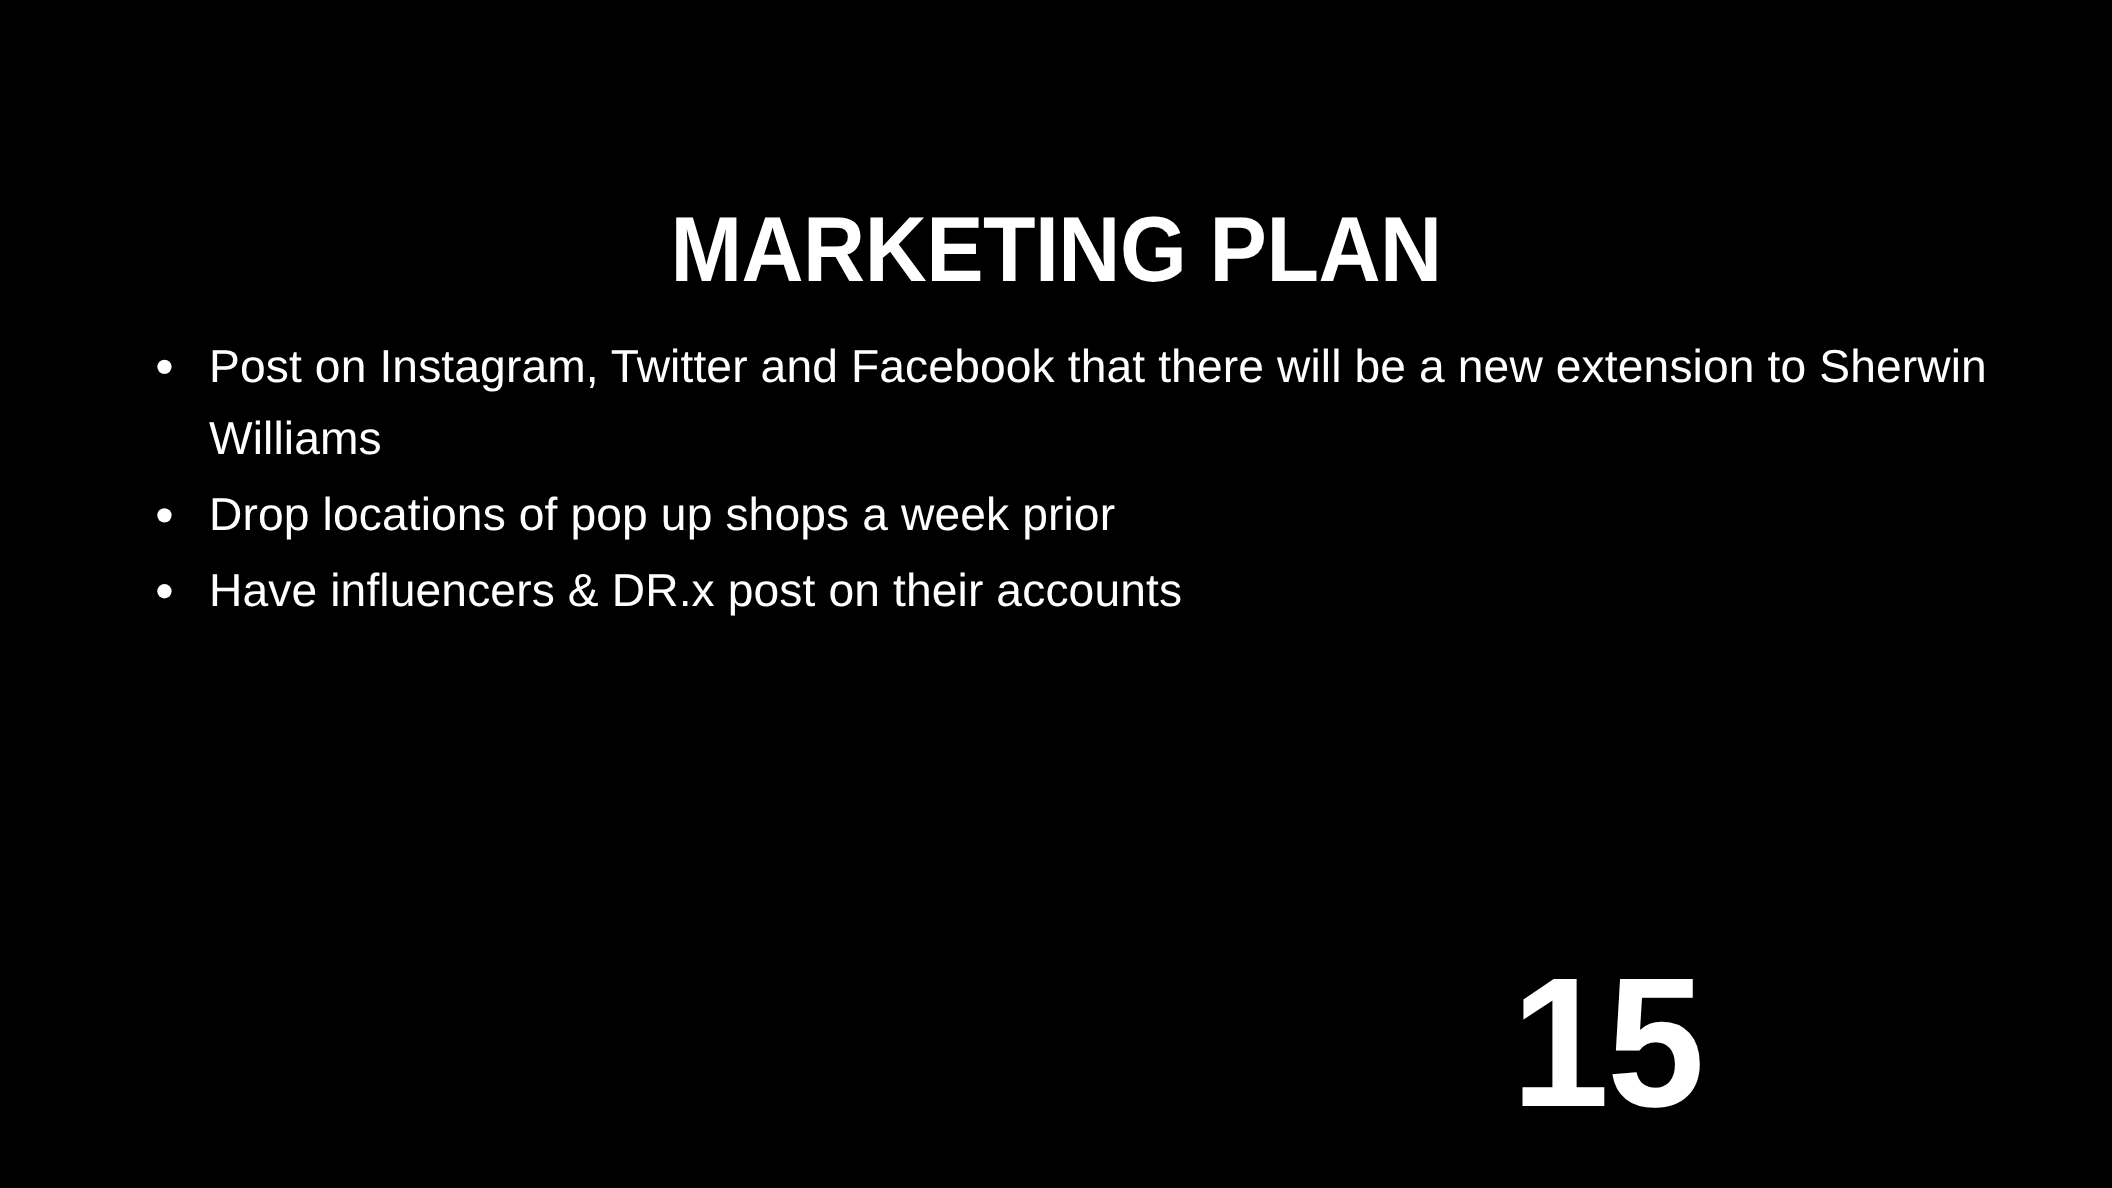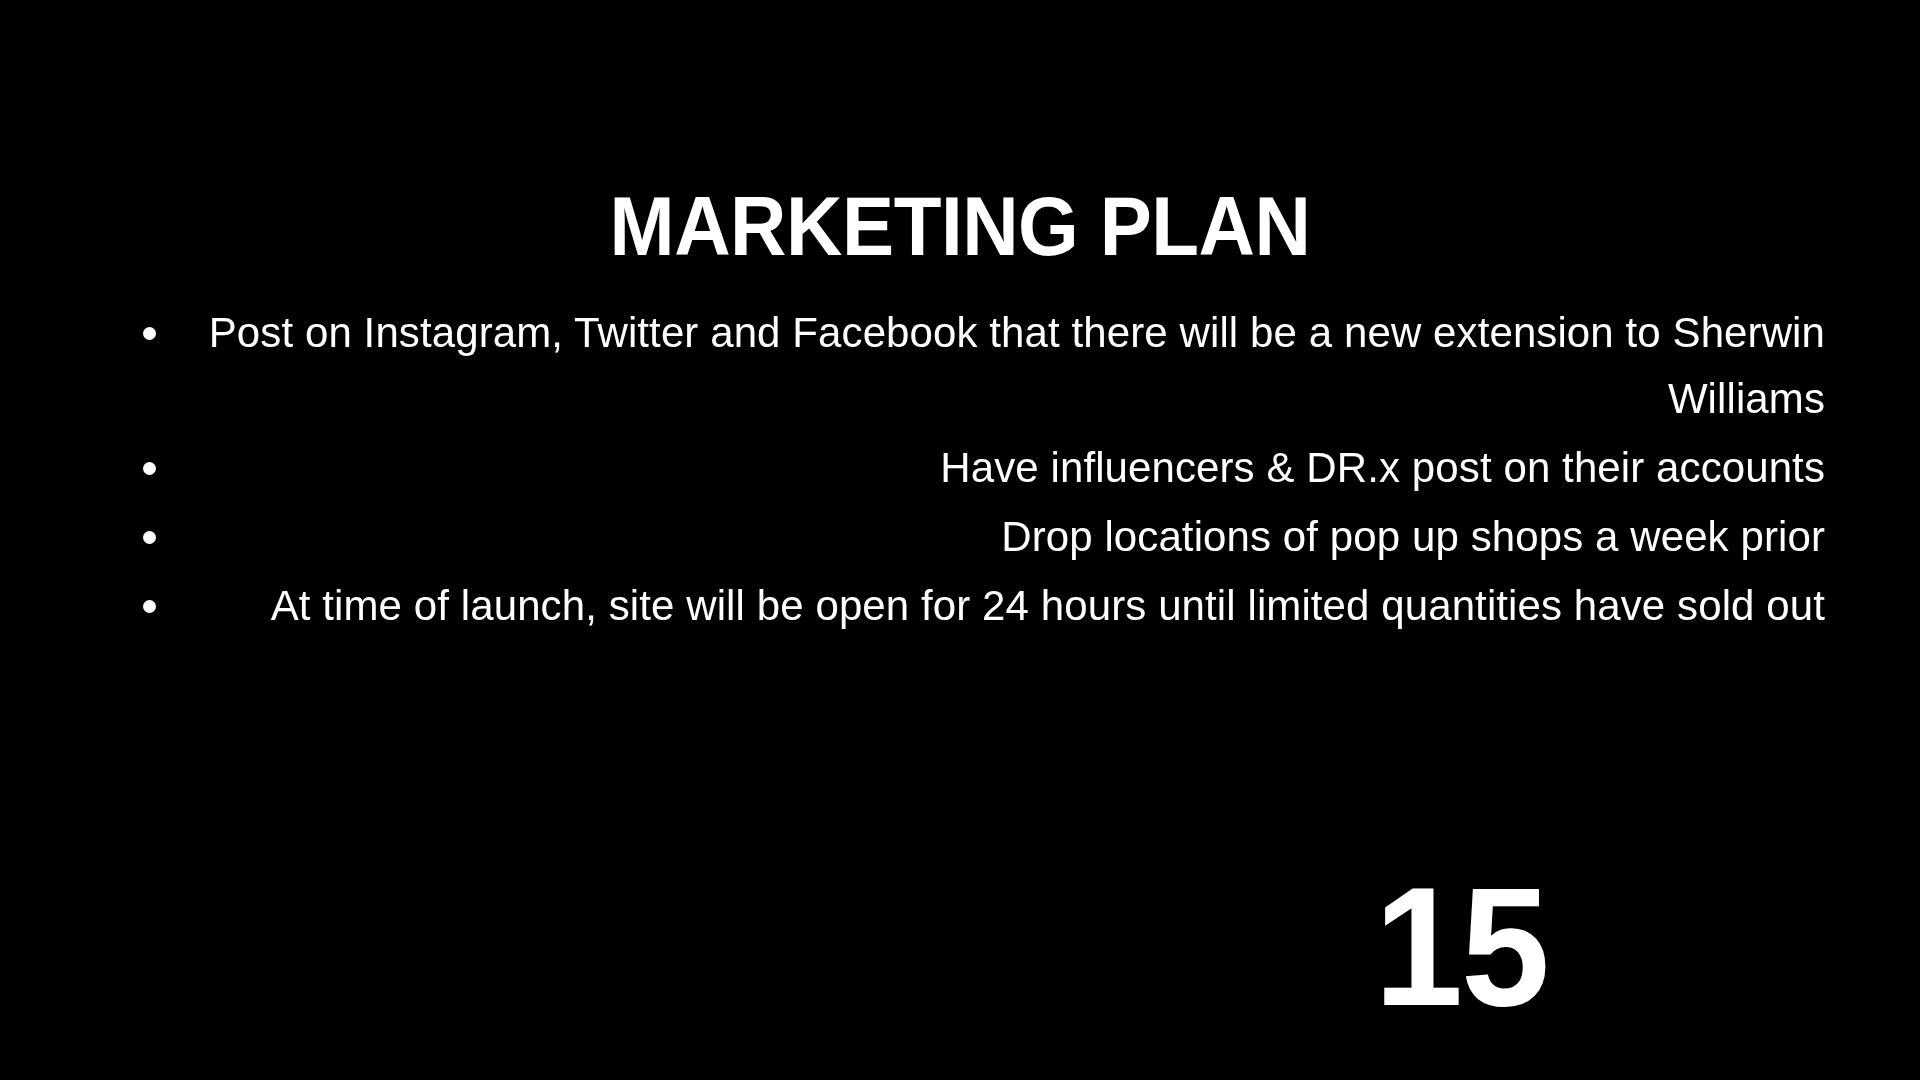--- a/index.html
+++ b/index.html
@@ -77,21 +77,20 @@
     left: 0;
     top: 27px;
     width: 13px;
     height: 13px;
     border-radius: 50%;
     background: #ffffff;
   }
 
   .bullet-text {
     display: block;
-    text-align: right;
   }
 
   .page-number {
     position: absolute;
     right: 68px;
     bottom: 58px;
     color: #ffffff;
     font-family: "Liberation Sans", sans-serif;
     font-weight: 700;
     font-size: 168px;
@@ -108,27 +107,23 @@
 
   <h1 class="slide-title">MARKETING PLAN</h1>
 
   <ul class="bullet-list">
     <li class="bullet-item">
       <span class="bullet-marker"></span>
       <span class="bullet-text">Post on Instagram, Twitter and Facebook that there will be a new extension to Sherwin Williams</span>
     </li>
     <li class="bullet-item">
       <span class="bullet-marker"></span>
-      <span class="bullet-text">Have influencers &amp; DR.x post on their accounts</span>
-    </li>
-    <li class="bullet-item">
-      <span class="bullet-marker"></span>
       <span class="bullet-text">Drop locations of pop up shops a week prior</span>
     </li>
     <li class="bullet-item">
       <span class="bullet-marker"></span>
-      <span class="bullet-text">At time of launch, site will be open for 24 hours until limited quantities have sold out</span>
+      <span class="bullet-text">Have influencers &amp; DR.x post on their accounts</span>
     </li>
   </ul>
 
   <div class="page-number">15</div>
 
 </div>
 
 </body></html>

